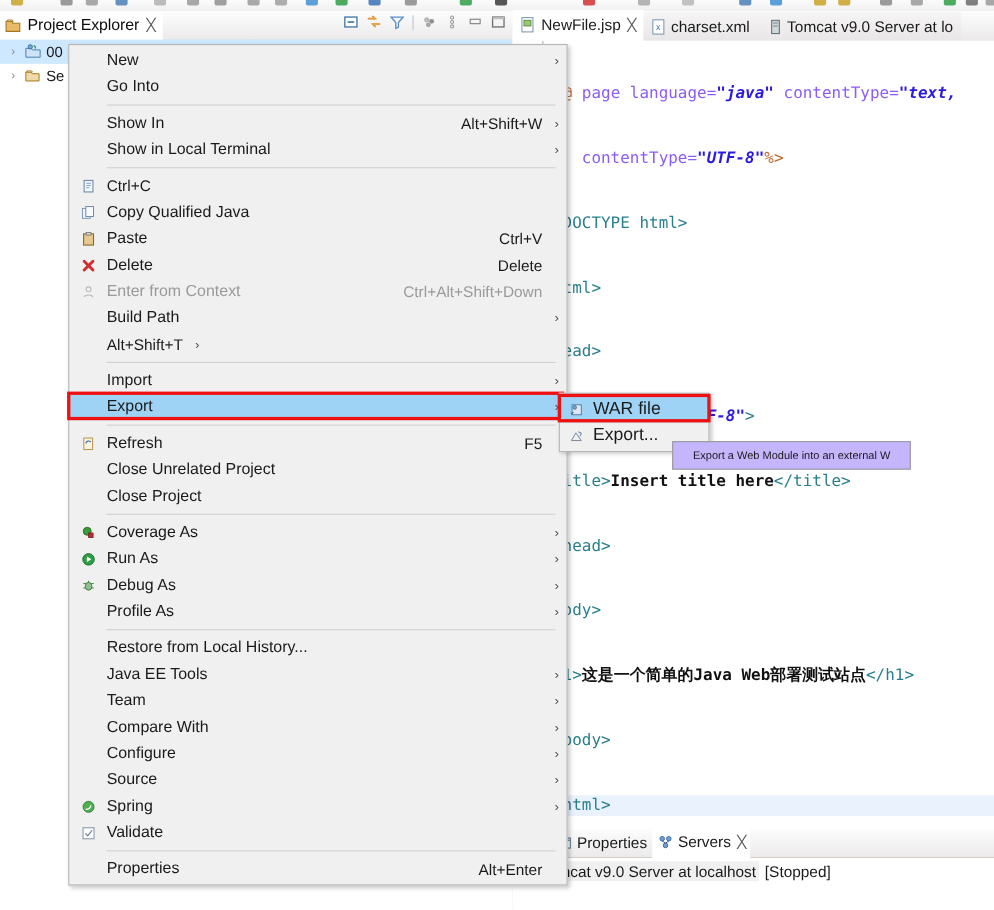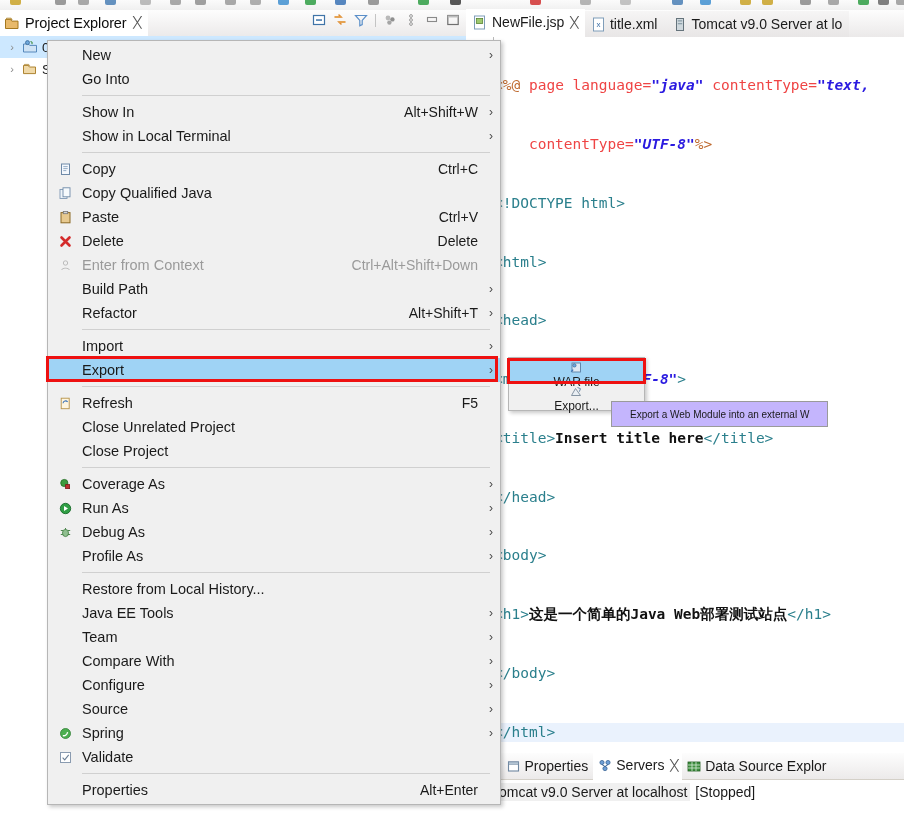--- a/index.html
+++ b/index.html
@@ -62,21 +62,21 @@
   
   #code{
     position:absolute;left:0;top:27px;width:438px;height:726px;background:#fff;overflow:hidden;
     font-family:"DejaVu Sans Mono","Liberation Mono",monospace;font-size:14.5px;line-height:19.6px;
   }
   #gutter{position:absolute;left:0;top:0;width:27px;height:100%;background:#ffffff;border-right:1px solid #b9b9b9;}
   #codetext{position:absolute;left:28px;top:0;width:420px;white-space:pre;}
   .cl{height:19.6px;}
   .hl-line{background:#eaf2fd;width:438px;position:absolute;left:-28px;padding-left:28px;box-sizing:content-box;}
   .tag{color:#2a7f8c;}
-  .attr{color:#ef4444;}
+  .attr{color:#8b5cf6;}
   .val{color:#2a1ae0;font-style:italic;font-weight:bold;}
   .dir{color:#bf6a2f;}
   .txt{color:#111;font-weight:bold;}
   .plain{color:#111;}
   
   #bottom-views{
     position:absolute;left:466px;top:753px;width:438px;height:74px;background:#fff;
   }
   #bottom-tabbar{
     position:absolute;left:0;top:0;width:438px;height:26px;
@@ -85,21 +85,21 @@
   }
   .btab{height:25px;display:flex;align-items:center;gap:4px;padding:0 5px;font-size:14px;white-space:nowrap;}
   .btab.active{background:#ffffff;border-bottom:2px solid #ffffff;}
   #server-row{
     position:absolute;left:0;top:27px;width:438px;height:24px;
     display:flex;align-items:center;gap:5px;padding-left:12px;font-size:14px;
   }
   #server-name{background:#f0f0f0;padding:1px 3px;}
   
   #ctxmenu{
-    position:absolute;left:47px;top:40px;width:452px;
+    position:absolute;left:62px;top:40px;width:452px;
     background:#f0f0f0;border:1px solid #b6b6b6;
     box-shadow:2px 2px 4px rgba(0,0,0,.22);
     padding:2px 0 2px 0;
   }
   .mi{
     position:relative;height:24px;display:flex;align-items:center;
     font-size:14.5px;color:#1a1a1a;padding-left:0;
   }
   .mi .ico{width:34px;min-width:34px;display:flex;align-items:center;justify-content:center;}
   .mi .lab{flex:1;white-space:nowrap;}
@@ -111,21 +111,21 @@
   #export-hl{
     position:absolute;left:-2px;top:-2px;width:452px;height:26px;
     border:3px solid #ee1111;box-sizing:border-box;pointer-events:none;
   }
   
   #submenu{
     position:absolute;left:508px;top:357px;width:135px;
     background:#f0f0f0;border:1px solid #b6b6b6;
     box-shadow:2px 2px 4px rgba(0,0,0,.22);padding:2px 0;
   }
-  #submenu .mi{height:24px;font-size:12px;flex-direction:column;}
+  #submenu .mi{height:24px;font-size:16px;}
   #submenu .mi .ico{width:30px;min-width:30px;}
   #war-hl{
     position:absolute;left:-2px;top:-2px;width:139px;height:26px;
     border:3px solid #ee1111;box-sizing:border-box;pointer-events:none;
   }
   
   #tooltip{
     position:absolute;left:611px;top:401px;height:24px;
     background:#c4b5fd;border:1px solid #9a9a9a;
     display:flex;align-items:center;padding:0 18px;
@@ -265,21 +265,21 @@
       <span>NewFile.jsp</span>
       <span class="x-close">╳</span>
     </div>
     <div class="etab inactive">
       <span class="ic">
         <svg width="13" height="15" viewBox="0 0 13 15">
             <rect x="1.5" y="1" width="10" height="13" fill="#fff" stroke="#7f9db9" stroke-width="1"></rect>
             <text x="6.4" y="10.4" font-size="8" text-anchor="middle" fill="#3a6ea5" font-family="sans-serif">x</text>
           </svg>
       </span>
-      <span>title.xml</span>
+      <span>charset.xml</span>
     </div>
     <div class="etab inactive" style="padding-left:10px;">
       <span class="ic">
         <svg width="12" height="15" viewBox="0 0 12 15">
             <rect x="2.5" y="1.5" width="7" height="12" fill="#cfd8dd" stroke="#65737b" stroke-width="1"></rect>
             <rect x="3.8" y="3.2" width="4.4" height="1.3" fill="#8da0aa"></rect>
             <rect x="3.8" y="6" width="4.4" height="1.3" fill="#8da0aa"></rect>
           </svg>
       </span>
       <span>Tomcat v9.0 Server at lo</span>
@@ -324,29 +324,20 @@
         <svg width="14" height="13" viewBox="0 0 14 13">
             <circle cx="4" cy="3.5" r="2.1" fill="#6e9ed4" stroke="#2e5a8e" stroke-width=".7"></circle>
             <circle cx="10" cy="3.5" r="2.1" fill="#6e9ed4" stroke="#2e5a8e" stroke-width=".7"></circle>
             <circle cx="7" cy="9.6" r="2.1" fill="#6e9ed4" stroke="#2e5a8e" stroke-width=".7"></circle>
             <path d="M4 5.6L7 7.5 10 5.6" stroke="#2e5a8e" stroke-width=".9" fill="none"></path>
           </svg>
       </span>
       <span>Servers</span>
       <span class="x-close">╳</span>
     </div>
-    <div class="btab">
-      <span class="ic">
-        <svg width="14" height="13" viewBox="0 0 14 13">
-            <rect x="1" y="2" width="12" height="9" fill="#3f8f3f" stroke="#215c21" stroke-width=".8"></rect>
-            <path d="M1 5h12M1 8h12M5 2v9M9 2v9" stroke="#d8ecd8" stroke-width=".8"></path>
-          </svg>
-      </span>
-      <span>Data Source Explor</span>
-    </div>
   </div>
   <div id="server-row">
     <span class="ic">
       <svg width="13" height="13" viewBox="0 0 13 13">
           <rect x="2" y="2" width="9" height="9" fill="#bcd3e8" stroke="#4a7096" stroke-width=".9"></rect>
           <rect x="3.4" y="4" width="6" height="1.4" fill="#5e87ad"></rect>
         </svg>
     </span>
     <span id="server-name">omcat v9.0 Server at localhost</span>
     <span>[Stopped]</span>
@@ -384,21 +375,20 @@
   </div>
   <div class="msep"></div>
 
   <div class="mi">
     <span class="ico">
       <svg width="15" height="15" viewBox="0 0 15 15">
           <rect x="3.5" y="2" width="8" height="10.5" fill="#f4f8fd" stroke="#6f8aa8" stroke-width="1"></rect>
           <path d="M5.3 4.6h4.4M5.3 6.6h4.4M5.3 8.6h3" stroke="#8aa4bf" stroke-width=".9"></path>
         </svg>
     </span>
-    <span class="lab">Copy</span>
     <span class="acc">Ctrl+C</span>
     <span class="arr"></span>
   </div>
   <div class="mi">
     <span class="ico">
       <svg width="15" height="15" viewBox="0 0 15 15">
           <rect x="2" y="3.5" width="7" height="9" fill="#eef4fa" stroke="#7f99b5" stroke-width=".9"></rect>
           <rect x="5" y="1.8" width="7" height="9" fill="#f6fafd" stroke="#6f8aa8" stroke-width=".9"></rect>
         </svg>
     </span>
@@ -439,21 +429,20 @@
     <span class="arr"></span>
   </div>
   <div class="mi">
     <span class="ico"></span>
     <span class="lab">Build Path</span>
     <span class="acc"></span>
     <span class="arr">›</span>
   </div>
   <div class="mi">
     <span class="ico"></span>
-    <span class="lab">Refactor</span>
     <span class="acc">Alt+Shift+T</span>
     <span class="arr">›</span>
   </div>
   <div class="msep"></div>
 
   <div class="mi">
     <span class="ico"></span>
     <span class="lab">Import</span>
     <span class="acc"></span>
     <span class="arr">›</span>

